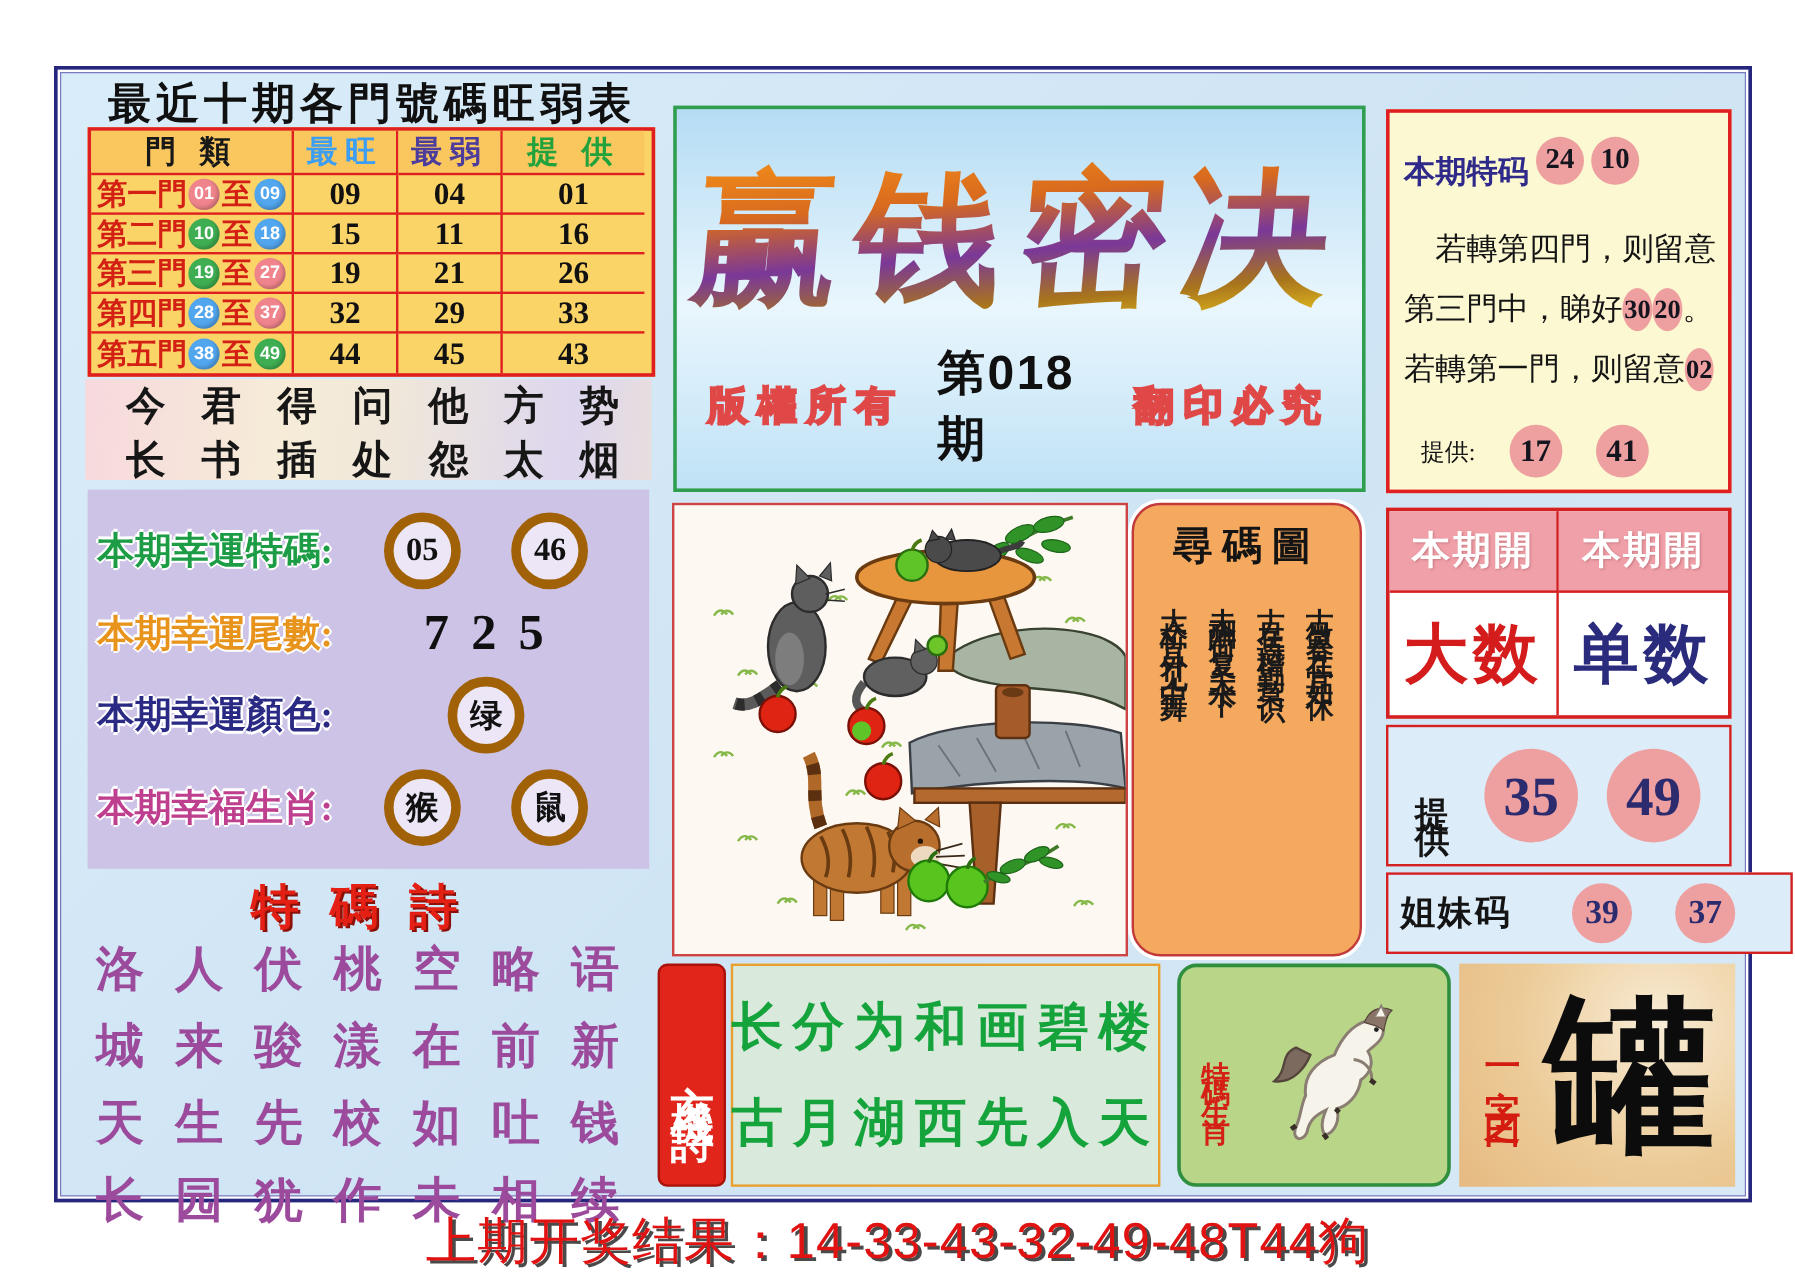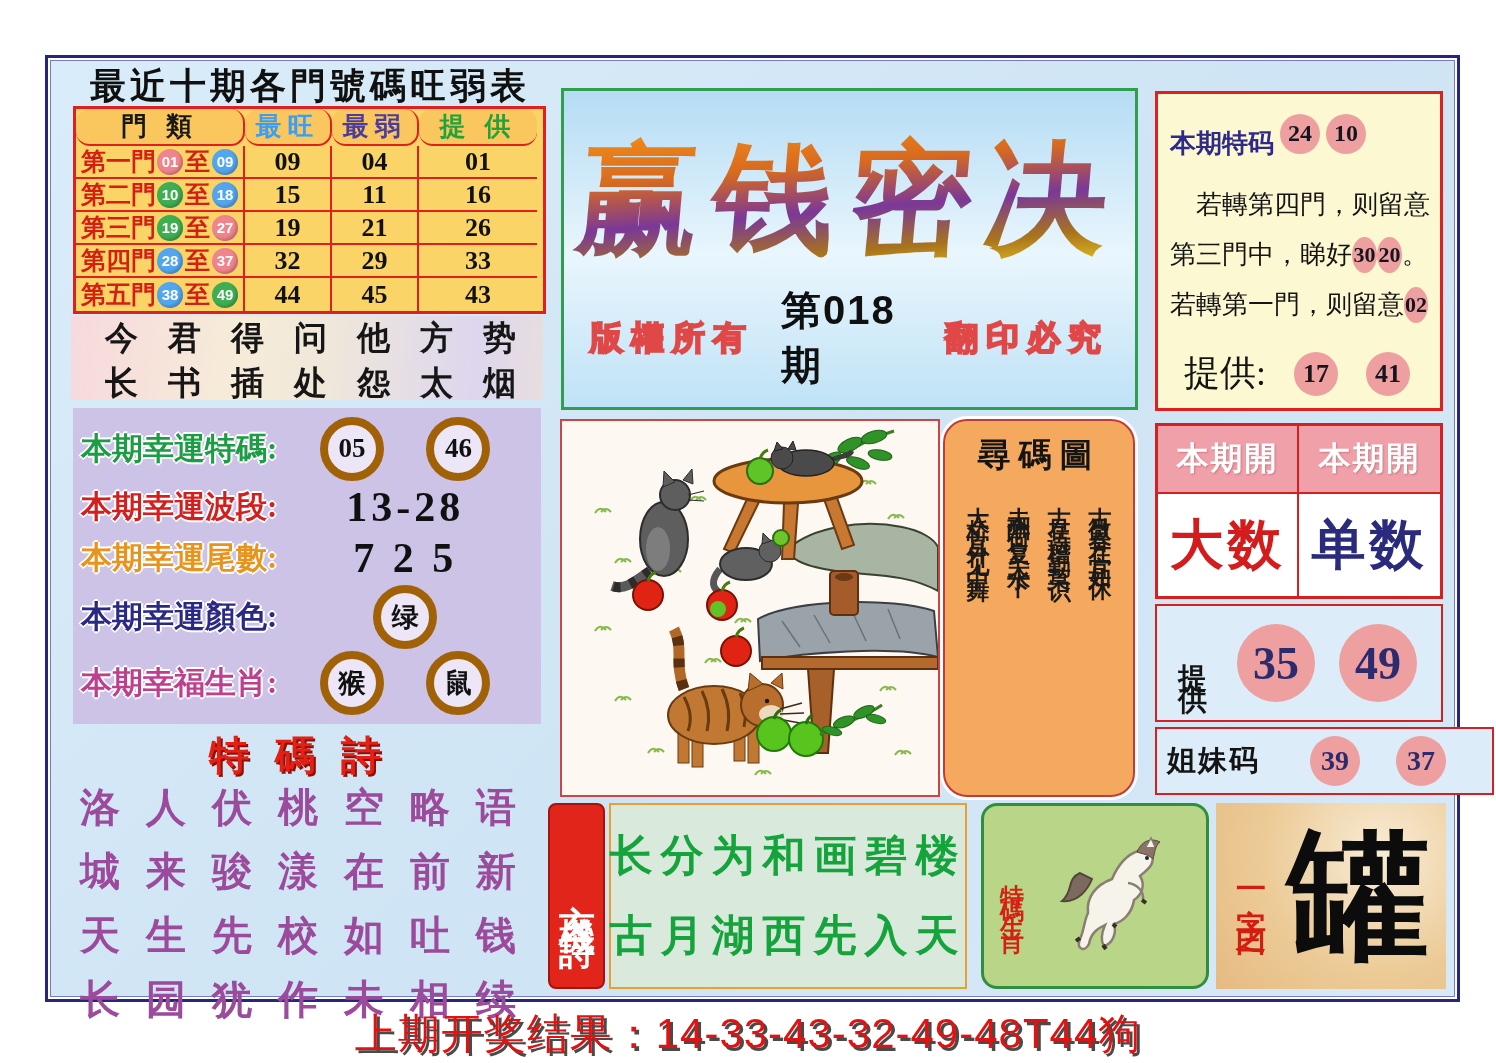--- a/index.html
+++ b/index.html
@@ -16,21 +16,21 @@
   
   .str-title{left:22px;top:4px;width:480px;text-align:center;font-size:36px;font-weight:bold;
              color:#101010;letter-spacing:4px;font-family:"Liberation Serif",serif;}
   .str-table{left:25px;top:48px;width:467px;border:3px solid #e02020;background:#fbd468;
              display:grid;grid-template-columns:169px 87px 87px 118px;
              grid-template-rows:37px 33px 33px 33px 33px 33px;}
   .str-table .cell{border-right:2px solid #e02020;border-bottom:2px solid #e02020;
                    display:flex;align-items:center;justify-content:center;}
   .str-table .cell:nth-child(4n){border-right:none;}
   .str-table .cell.last{border-bottom:none;}
-  .hcell{font-size:26px;font-weight:bold;letter-spacing:6px;background:#f9c75e;border-radius:14px;}
+  .hcell{font-size:26px;font-weight:bold;letter-spacing:6px;background:#f9c75e;}
   .h-cat{color:#181818;} .h-strong{color:#3b9ef2;} .h-weak{color:#4c3c9c;} .h-prov{color:#22a23c;}
   .rlabel{color:#d41f14;font-size:25px;font-weight:bold;gap:1px;}
   .rval{font-family:"Liberation Serif",serif;font-size:26px;color:#111;font-weight:600;}
   .ball{width:26px;height:26px;border-radius:50%;display:inline-flex;align-items:center;
         justify-content:center;font-size:15px;font-weight:bold;color:#fff;flex:0 0 auto;
         box-shadow:inset -2px -2px 3px rgba(0,0,0,.2);}
   .ball.pink{background:#f0848c;} .ball.blue{background:#52a6ee;} .ball.green{background:#3fae52;}
   .zhi{margin:0 1px;}
 
   
@@ -94,21 +94,21 @@
   .hint-row1{display:flex;align-items:center;gap:6px;}
   .hint-label{font-size:26px;font-weight:bold;color:#2f2a8a;font-family:"Liberation Serif",serif;white-space:nowrap;margin-top:20px;}
   .pc{border-radius:50%;background:#ee9f9f;display:inline-flex;align-items:center;justify-content:center;
       font-family:"Liberation Serif",serif;font-weight:bold;color:#15151f;}
   .pc40{width:40px;height:40px;font-size:24px;}
   .pc36{width:36px;height:36px;font-size:22px;}
   .hint-para{font-size:26px;color:#141414;font-family:"Liberation Serif",serif;line-height:50px;}
   .hint-line{display:flex;align-items:center;white-space:nowrap;}
   .indent{padding-left:26px;}
   .hint-prov{display:flex;align-items:center;gap:28px;padding-left:14px;}
-  .hint-prov .lbl{font-size:36px;color:#141414;font-family:"Liberation Serif",serif;}
+  .hint-prov .lbl{font-size:20px;color:#141414;font-family:"Liberation Serif",serif;}
   .pc44{width:44px;height:44px;font-size:26px;}
 
   
   .open-table{left:1107px;top:365px;width:288px;height:176px;border:3px solid #d42020;box-sizing:border-box;
               display:grid;grid-template-columns:1fr 1fr;grid-template-rows:68px 1fr;background:#fff;}
   .open-h{background:#f0a0a8;display:flex;align-items:center;justify-content:center;font-size:32px;
           font-weight:bold;color:#ffffff;letter-spacing:2px;text-shadow:1px 1px 2px #c97a82;
           border-bottom:2px solid #d42020;white-space:nowrap;}
   .open-h.l,.open-v.l{border-right:2px solid #d42020;}
   .open-v{display:flex;align-items:center;justify-content:center;font-size:54px;font-weight:bold;
@@ -223,26 +223,20 @@
     <div>长书插处怨太烟</div>
   </div>
 
   <div class="abs lucky">
     <div class="lrow">
       <span class="llabel lab-special">本期幸運特碼:</span>
       <span class="lvals">
         <span class="oc">05</span>
         <span class="oc">46</span>
       </span>
-    </div>
-    <div class="lrow">
-      <span class="llabel lab-wave">本期幸運波段:</span>
-      <span class="lvals">
-          <span class="ltext">13-28</span>
-        </span>
     </div>
     <div class="lrow">
       <span class="llabel lab-tail">本期幸運尾數:</span>
       <span class="lvals">
           <span class="ltext">7 2 5</span>
         </span>
     </div>
     <div class="lrow">
       <span class="llabel lab-color">本期幸運顏色:</span>
       <span class="lvals">

